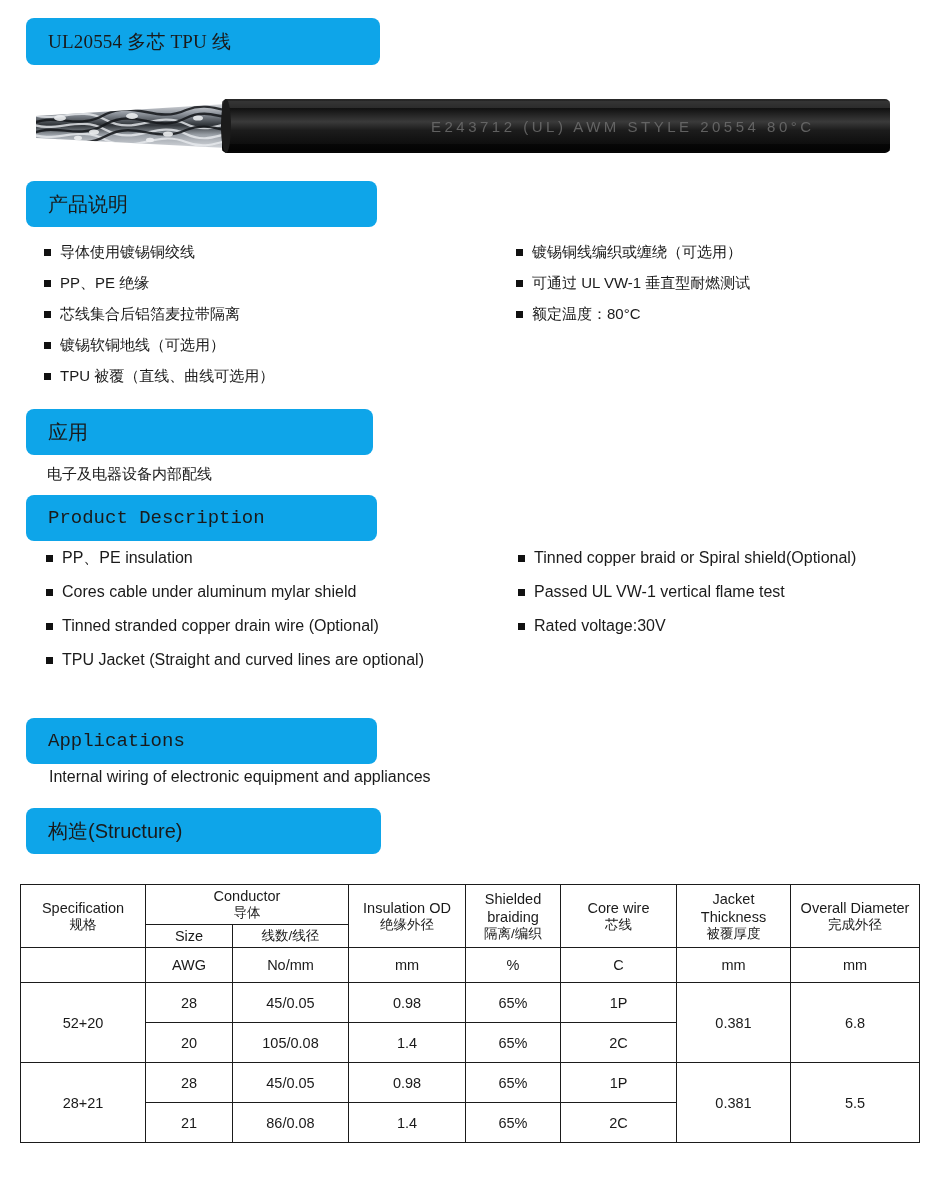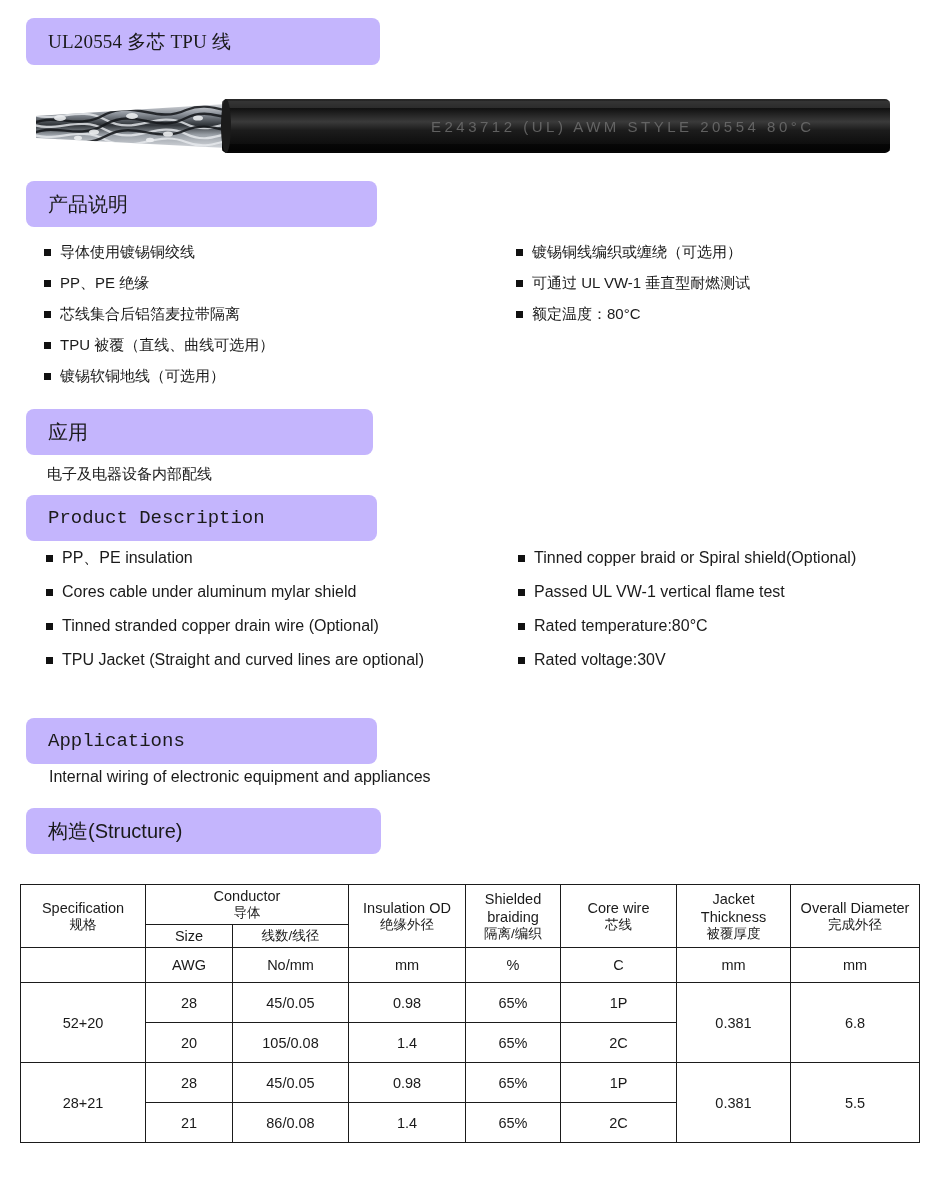--- a/index.html
+++ b/index.html
@@ -12,21 +12,21 @@
     height: 1189px;
     position: relative;
     font-family: "Liberation Sans", sans-serif;
     color: #1a1a1a;
     overflow: hidden;
   }
 
   
   .bar {
     position: absolute;
-    background: #c4b5fd;
+    background: #0ea5e9;
     border-radius: 8px;
     display: flex;
     align-items: center;
     box-sizing: border-box;
     padding-left: 22px;
   }
   .bar-title-serif {
     font-family: "Liberation Serif", serif;
     font-size: 19px;
     color: #1a1a1a;
@@ -211,25 +211,25 @@
   <div class="bullet-row">
     <span class="bullet-mark"></span>
     <span class="bullet-text">PP、PE 绝缘</span>
   </div>
   <div class="bullet-row">
     <span class="bullet-mark"></span>
     <span class="bullet-text">芯线集合后铝箔麦拉带隔离</span>
   </div>
   <div class="bullet-row">
     <span class="bullet-mark"></span>
+    <span class="bullet-text">镀锡软铜地线（可选用）</span>
+  </div>
+  <div class="bullet-row">
+    <span class="bullet-mark"></span>
     <span class="bullet-text">TPU 被覆（直线、曲线可选用）</span>
-  </div>
-  <div class="bullet-row">
-    <span class="bullet-mark"></span>
-    <span class="bullet-text">镀锡软铜地线（可选用）</span>
   </div>
 </div>
 
 <div class="bullet-list cn-list" id="cn-right">
   <div class="bullet-row">
     <span class="bullet-mark"></span>
     <span class="bullet-text">镀锡铜线编织或缠绕（可选用）</span>
   </div>
   <div class="bullet-row">
     <span class="bullet-mark"></span>
@@ -270,24 +270,20 @@
 </div>
 
 <div class="bullet-list en-list" id="en-right">
   <div class="bullet-row">
     <span class="bullet-mark"></span>
     <span class="bullet-text">Tinned copper braid or Spiral shield(Optional)</span>
   </div>
   <div class="bullet-row">
     <span class="bullet-mark"></span>
     <span class="bullet-text">Passed UL VW-1 vertical flame test</span>
-  </div>
-  <div class="bullet-row">
-    <span class="bullet-mark"></span>
-    <span class="bullet-text">Rated temperature:80°C</span>
   </div>
   <div class="bullet-row">
     <span class="bullet-mark"></span>
     <span class="bullet-text">Rated voltage:30V</span>
   </div>
 </div>
 
 <div class="bar" id="bar-app-en">
   <span class="bar-title-mono">Applications</span>
 </div>

